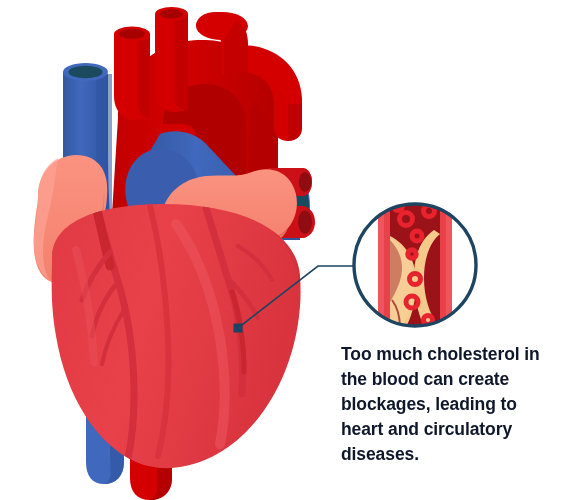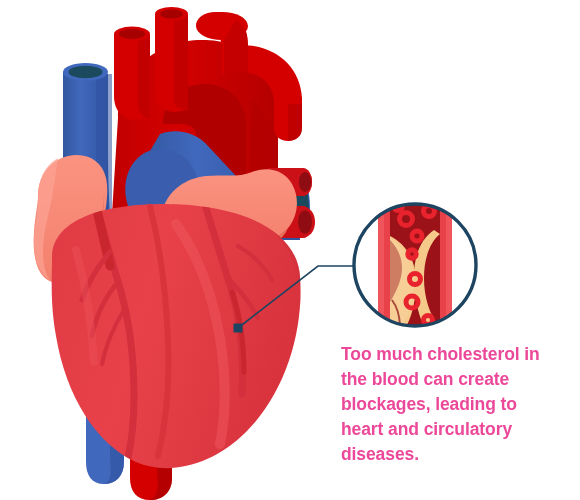--- a/index.html
+++ b/index.html
@@ -13,21 +13,21 @@
   #stage{position:absolute;left:0;top:0;width:580px;height:500px;}
   #art{position:absolute;left:0;top:0;}
   .caption{
     position:absolute;
     left:341px; top:342px;
     width:228px;
     font-family:"Liberation Sans", sans-serif;
     font-size:17.5px;
     line-height:25px;
     font-weight:bold;
-    color:#ec4899;
+    color:#0f172a;
     letter-spacing:-0.1px;
     white-space:pre-line;
   }
 </style>
 </head>
 <body>
 
 <div id="stage">
 
   <svg id="art" width="580" height="500" viewBox="0 0 580 500">

